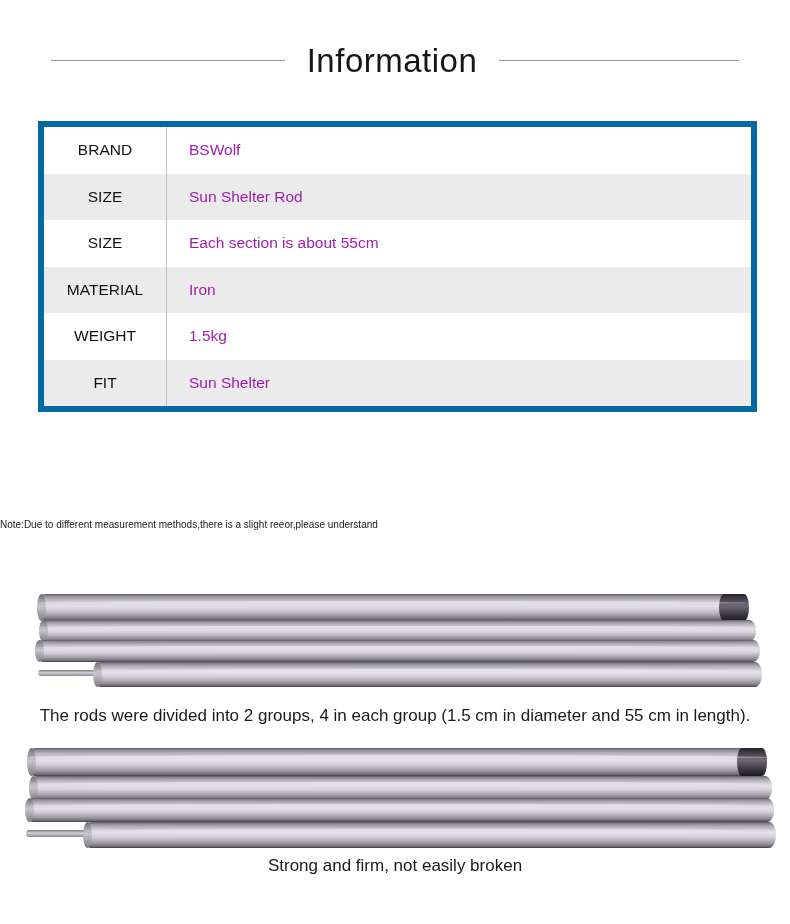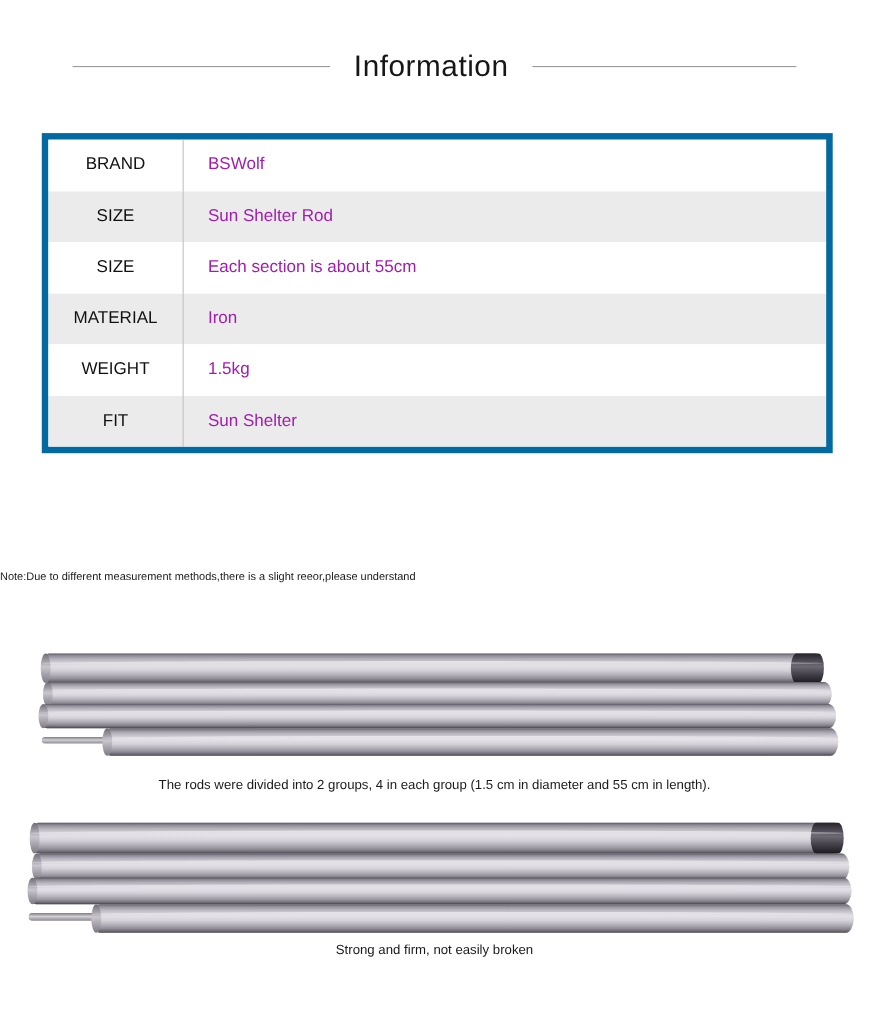--- a/index.html
+++ b/index.html
@@ -28,21 +28,21 @@
     justify-content: center;
   }
   .header-rule {
     height: 1px;
     background: #9a9a9a;
     flex: 0 0 auto;
   }
   .header-rule.left  { width: 234px; margin-right: 22px; }
   .header-rule.right { width: 240px; margin-left: 22px; }
   .header-title {
-    font-size: 27px;
+    font-size: 33px;
     font-weight: 400;
     letter-spacing: 0.5px;
     color: #161616;
     white-space: nowrap;
     line-height: 1;
   }
 
   
   .spec-table {
     position: absolute;
@@ -152,21 +152,21 @@
     position: absolute;
     border-radius: 3px / 50%;
     background: linear-gradient(to bottom, #7c7a82, #d2d0d6 45%, #8b888f);
   }
 
   
   .caption {
     position: absolute;
     width: 790px;
     text-align: center;
-    font-size: 12px;
+    font-size: 17px;
     color: #1a1a1a;
   }
   .caption.mid    { left: 0; top: 706px; }
   .caption.bottom { left: 0; top: 856px; }
 </style>
 </head>
 <body>
 
 <div class="header">
   <div class="header-rule left"></div>

